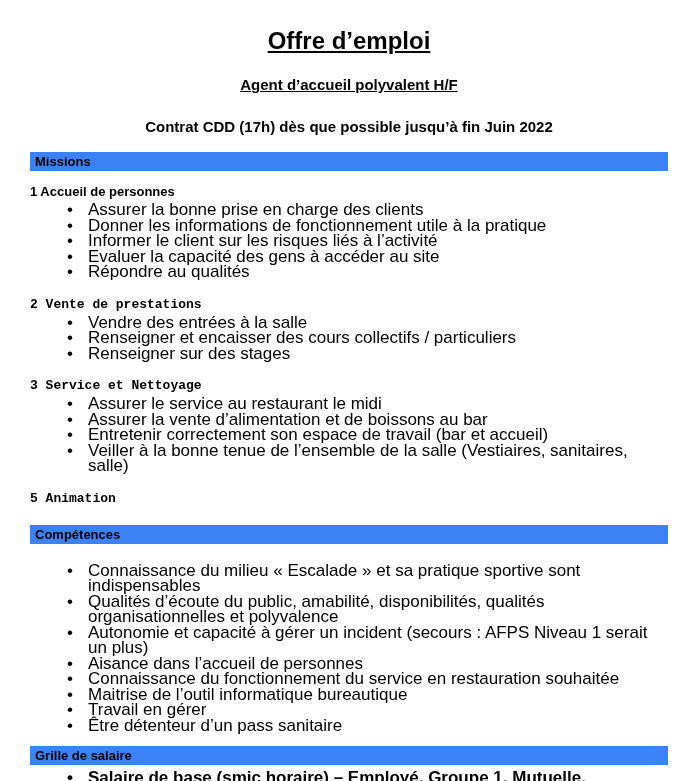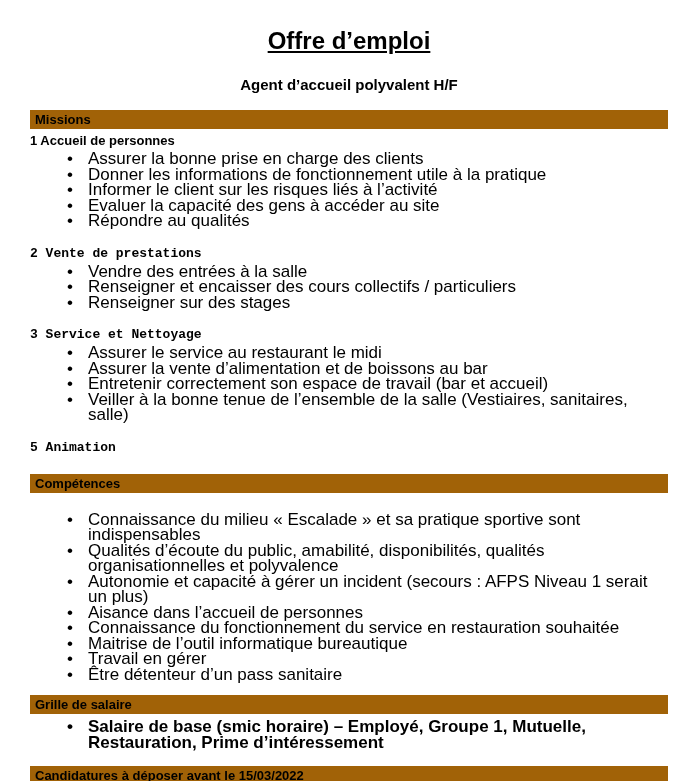--- a/index.html
+++ b/index.html
@@ -25,44 +25,45 @@
     text-align: center;
     font-size: 24px;
     font-weight: bold;
     text-decoration: underline;
   }
   .subtitle {
     margin: 21px 0 0 0;
     text-align: center;
     font-size: 15px;
     font-weight: bold;
+    text-decoration: underline;
   }
   .contract {
     margin: 25px 0 0 0;
     text-align: center;
     font-size: 15px;
     font-weight: bold;
   }
   .section-bar {
-    background: #a16207;
+    background: #3b82f6;
     font-size: 13px;
     font-weight: bold;
     line-height: 19px;
     height: 19px;
     padding-left: 5px;
     box-sizing: border-box;
   }
   .bar-missions      { margin-top: 17px; }
   .bar-competences   { margin-top: 19px; }
   .bar-salaire       { margin-top: 13px; }
   .bar-candidatures  { margin-top: 16px; }
   .group-title {
     font-size: 13px;
     font-weight: bold;
-    margin-top: 4px;
+    margin-top: 13px;
   }
   .group + .group .group-title { margin-top: 17px; font-family: Liberation Mono, monospace; }
   ul.bullets {
     list-style: none;
     margin: 3px 0 0 0;
     padding: 0 0 0 37px;
     font-size: 17px;
   }
   ul.bullets li {
     position: relative;
@@ -78,20 +79,21 @@
   ul.bullets.spaced { margin-top: 19px; }
   ul.bullets.single { margin-top: 5px; font-weight: bold; }
 </style>
 </head>
 <body>
 
 <div class="page">
 
   <div class="title">Offre d’emploi</div>
   <div class="subtitle">Agent d’accueil polyvalent H/F</div>
+  <div class="contract">Contrat CDD (17h) dès que possible jusqu’à fin Juin 2022</div>
 
   <div class="section-bar bar-missions">Missions</div>
 
   <div class="group">
     <div class="group-title">1 Accueil de personnes</div>
     <ul class="bullets">
       <li>Assurer la bonne prise en charge des clients</li>
       <li>Donner les informations de fonctionnement utile à la pratique</li>
       <li>Informer le client sur les risques liés à l’activité</li>
       <li>Evaluer la capacité des gens à accéder au site</li>

